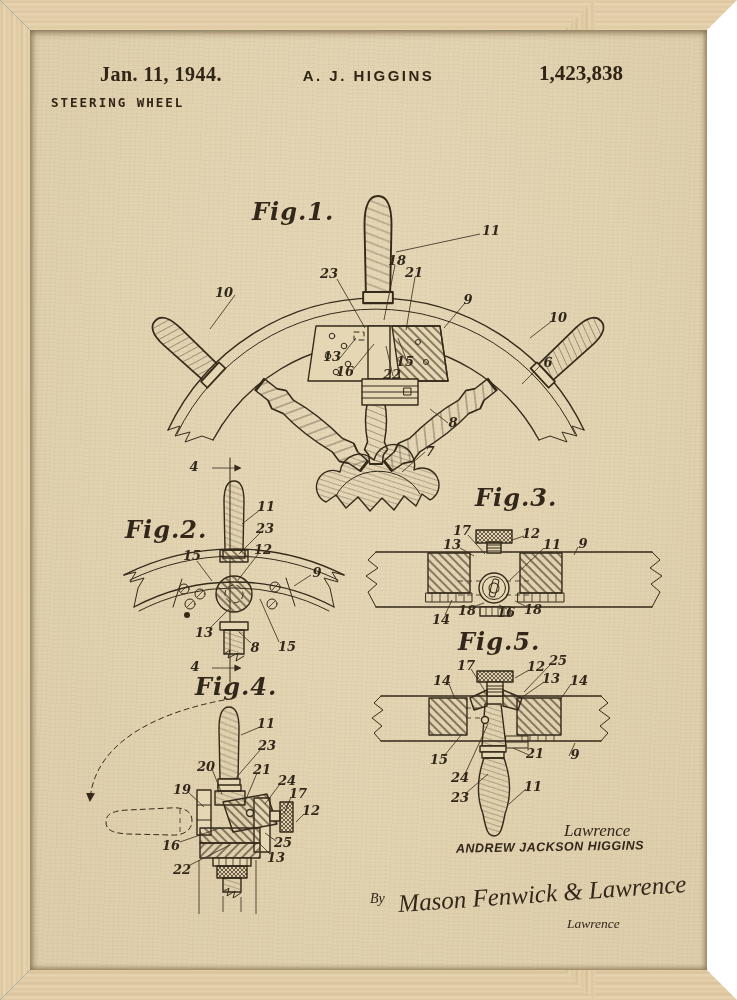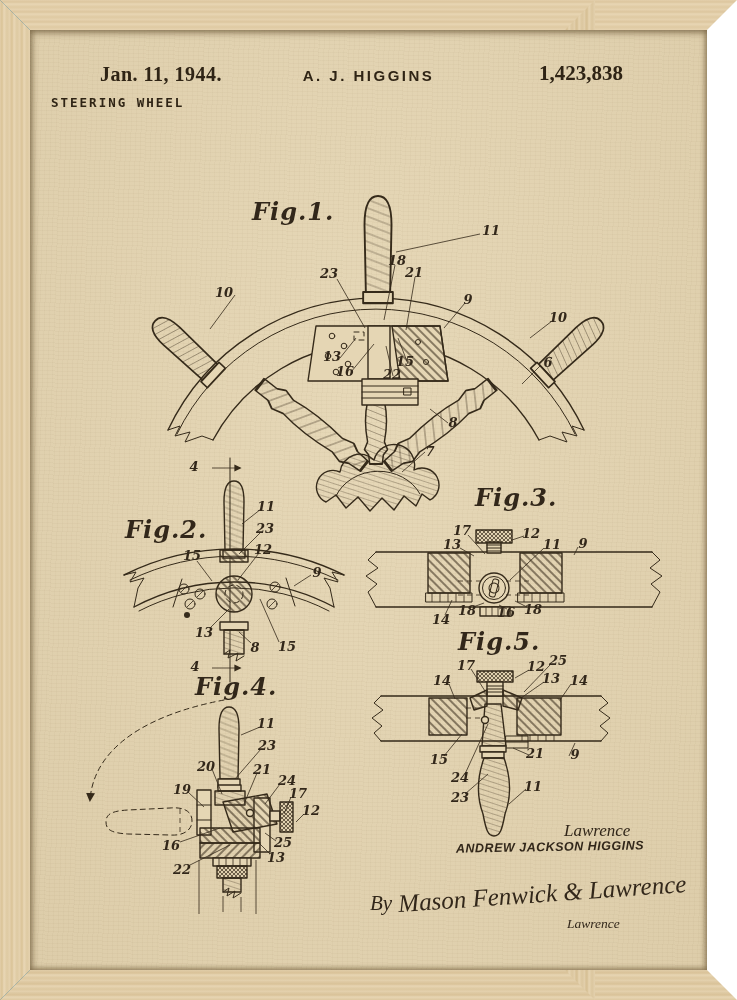--- a/index.html
+++ b/index.html
@@ -32,21 +32,21 @@
   .h-name{left:0;right:0;top:37px;text-align:center;font-family:"Liberation Sans",sans-serif;
     font-size:15px;font-weight:bold;letter-spacing:2.5px;}
   .h-title{left:0;right:0;top:65px;text-align:left;font-family:"DejaVu Sans Mono",monospace;
     font-size:12.5px;letter-spacing:2px;font-weight:bold;margin-left:21px;}
   .h-filed{left:0;right:0;top:91px;text-align:center;font-family:"DejaVu Sans Mono",monospace;
     font-size:12.5px;letter-spacing:1px;}
   .sig{position:absolute;color:#32271a;font-style:italic;}
   .sig-inventor{left:534px;top:791px;font-size:17px;}
   .sig-name{left:425px;top:810px;width:190px;text-align:center;font-family:"Liberation Sans",sans-serif;
     font-weight:bold;font-size:12.5px;letter-spacing:.5px;transform:rotate(-1deg);}
-  .sig-by{left:340px;top:861px;font-size:21px;}
+  .sig-by{left:340px;top:861px;font-size:14px;}
   .sig-attorney{left:368px;top:851px;width:260px;font-size:25px;transform:rotate(-4deg);white-space:nowrap;}
   .sig-attorneys{left:537px;top:886px;font-size:13.5px;}
   
   svg{position:absolute;left:0;top:0;}
   .ln{stroke:#352a1a;fill:none;stroke-width:1.4;stroke-linejoin:round;stroke-linecap:round;}
   .thin{stroke-width:1;}
   .ldr{stroke:#352a1a;fill:none;stroke-width:.8;}
   .dash{stroke-dasharray:5 4;}
   .fill-paper{fill:#e5d6b4;}
   .fill-shade{fill:url(#shade);}

